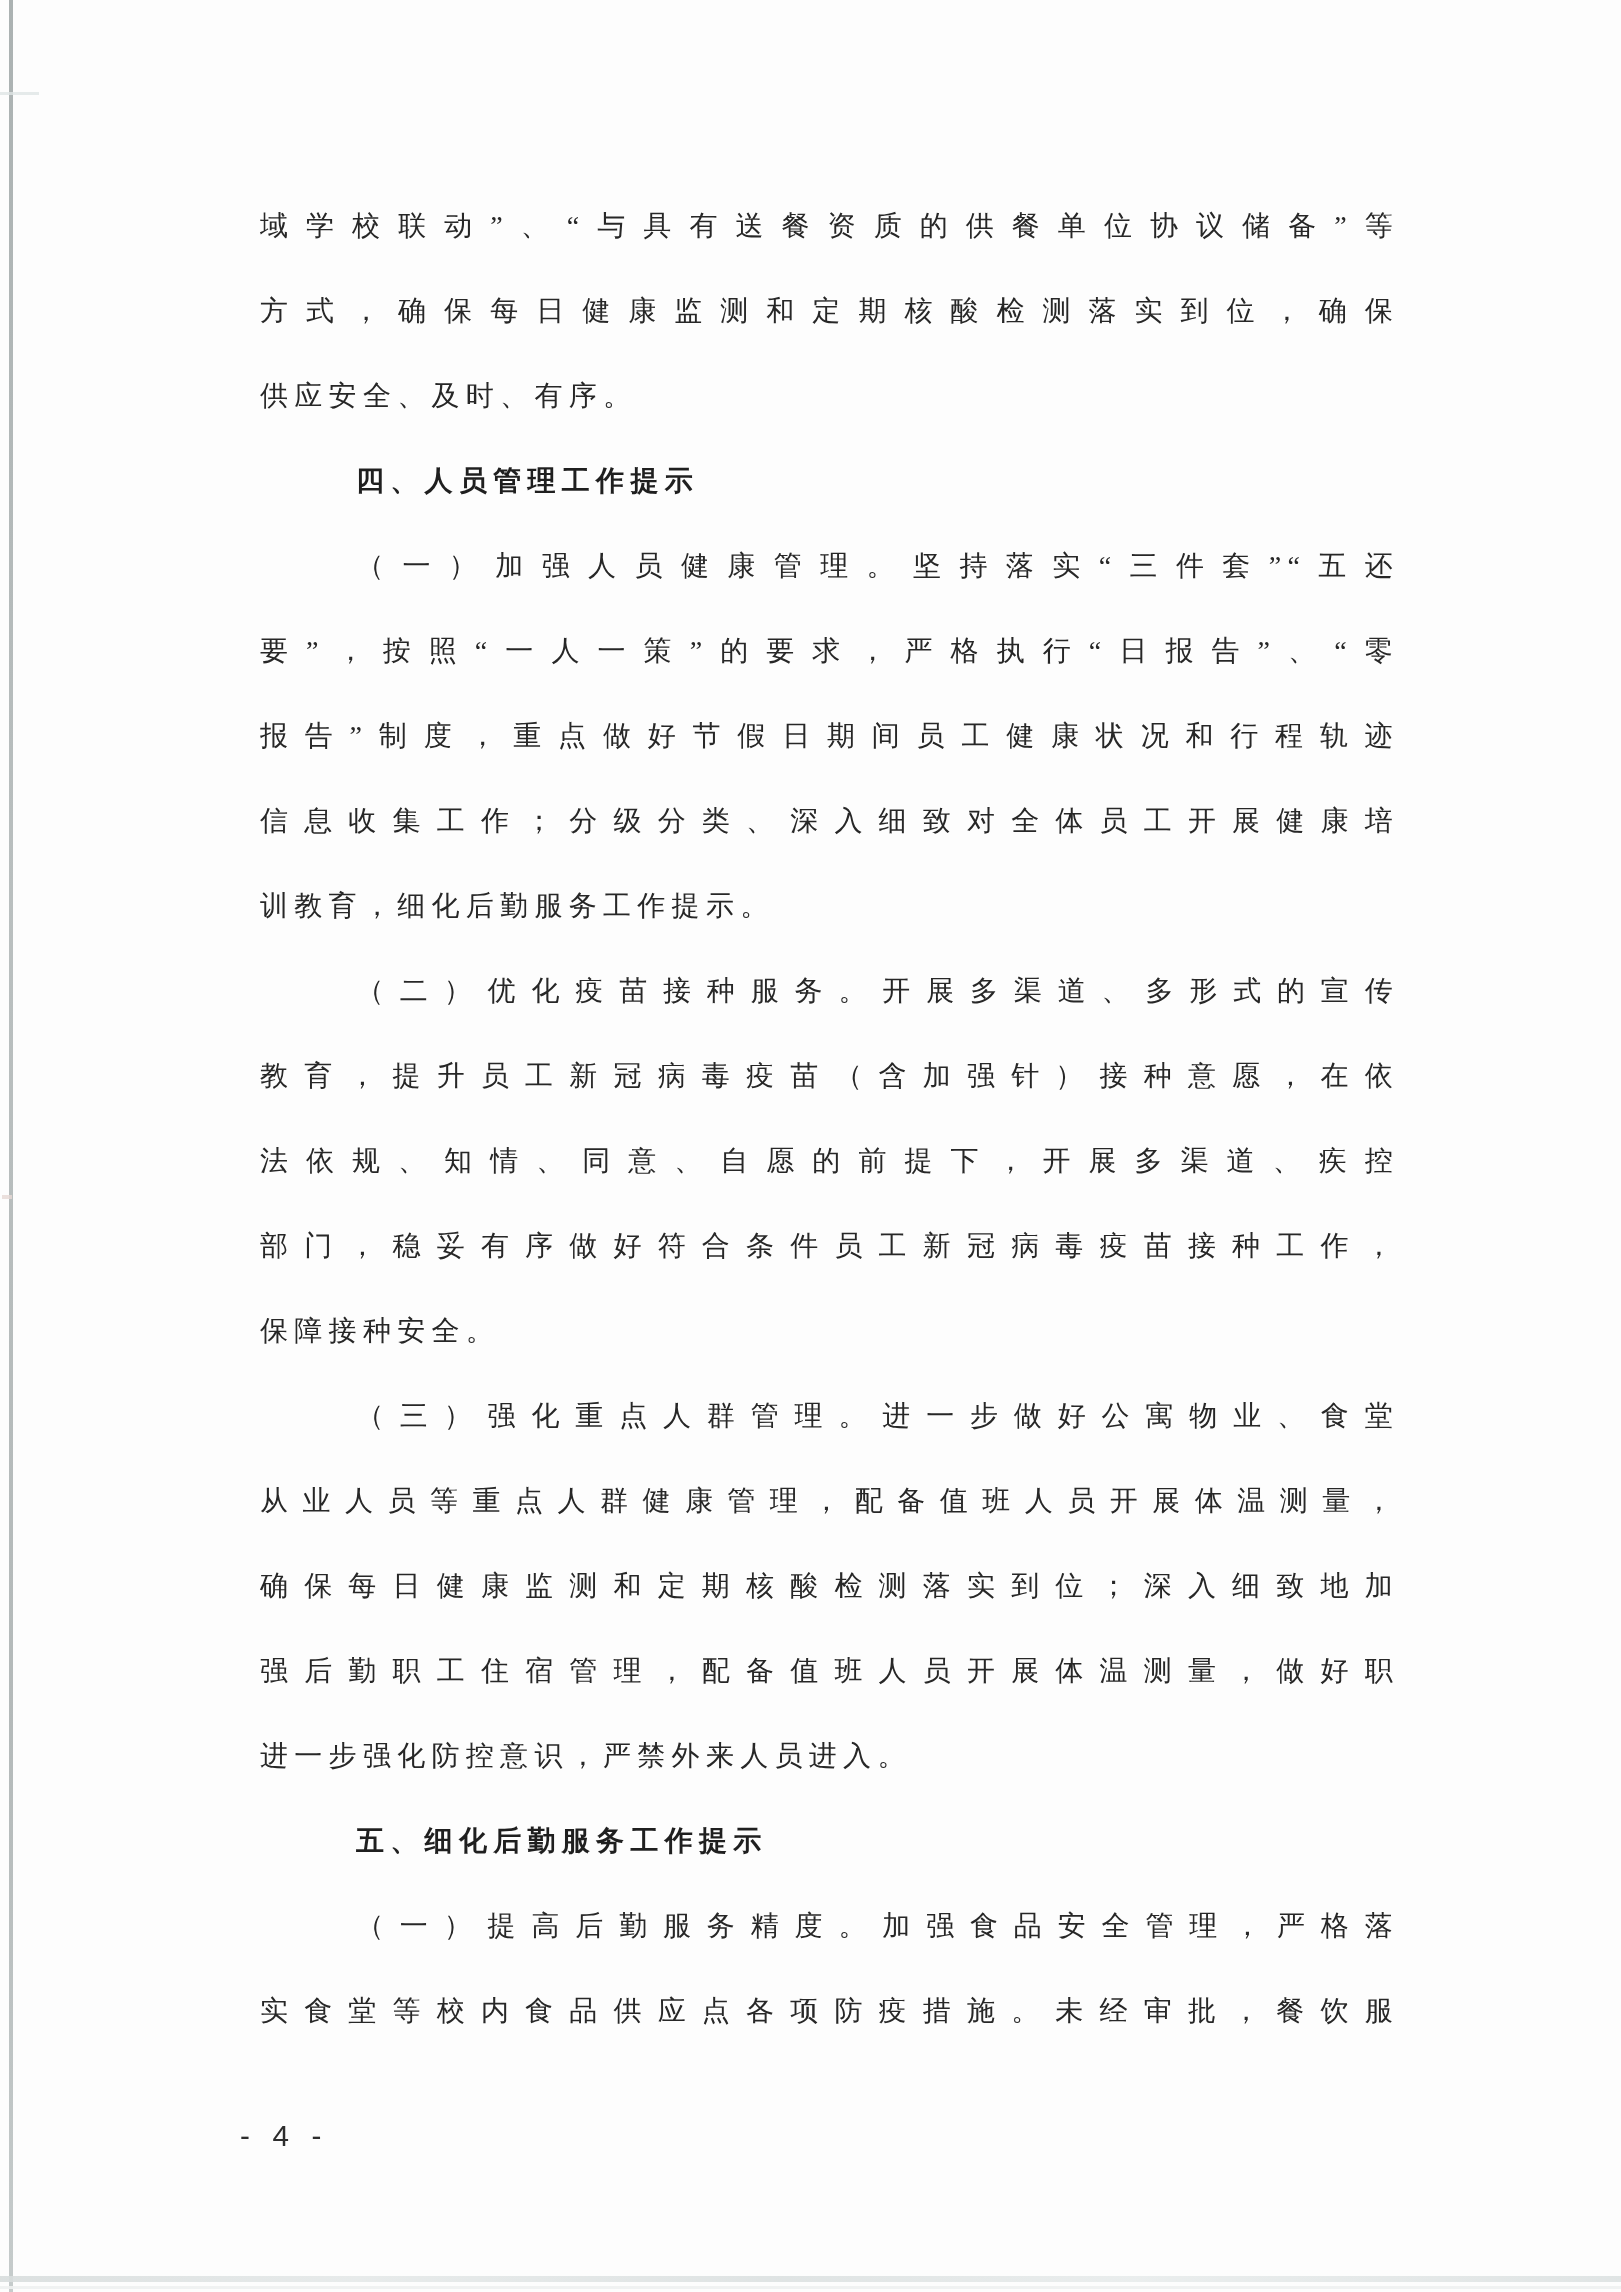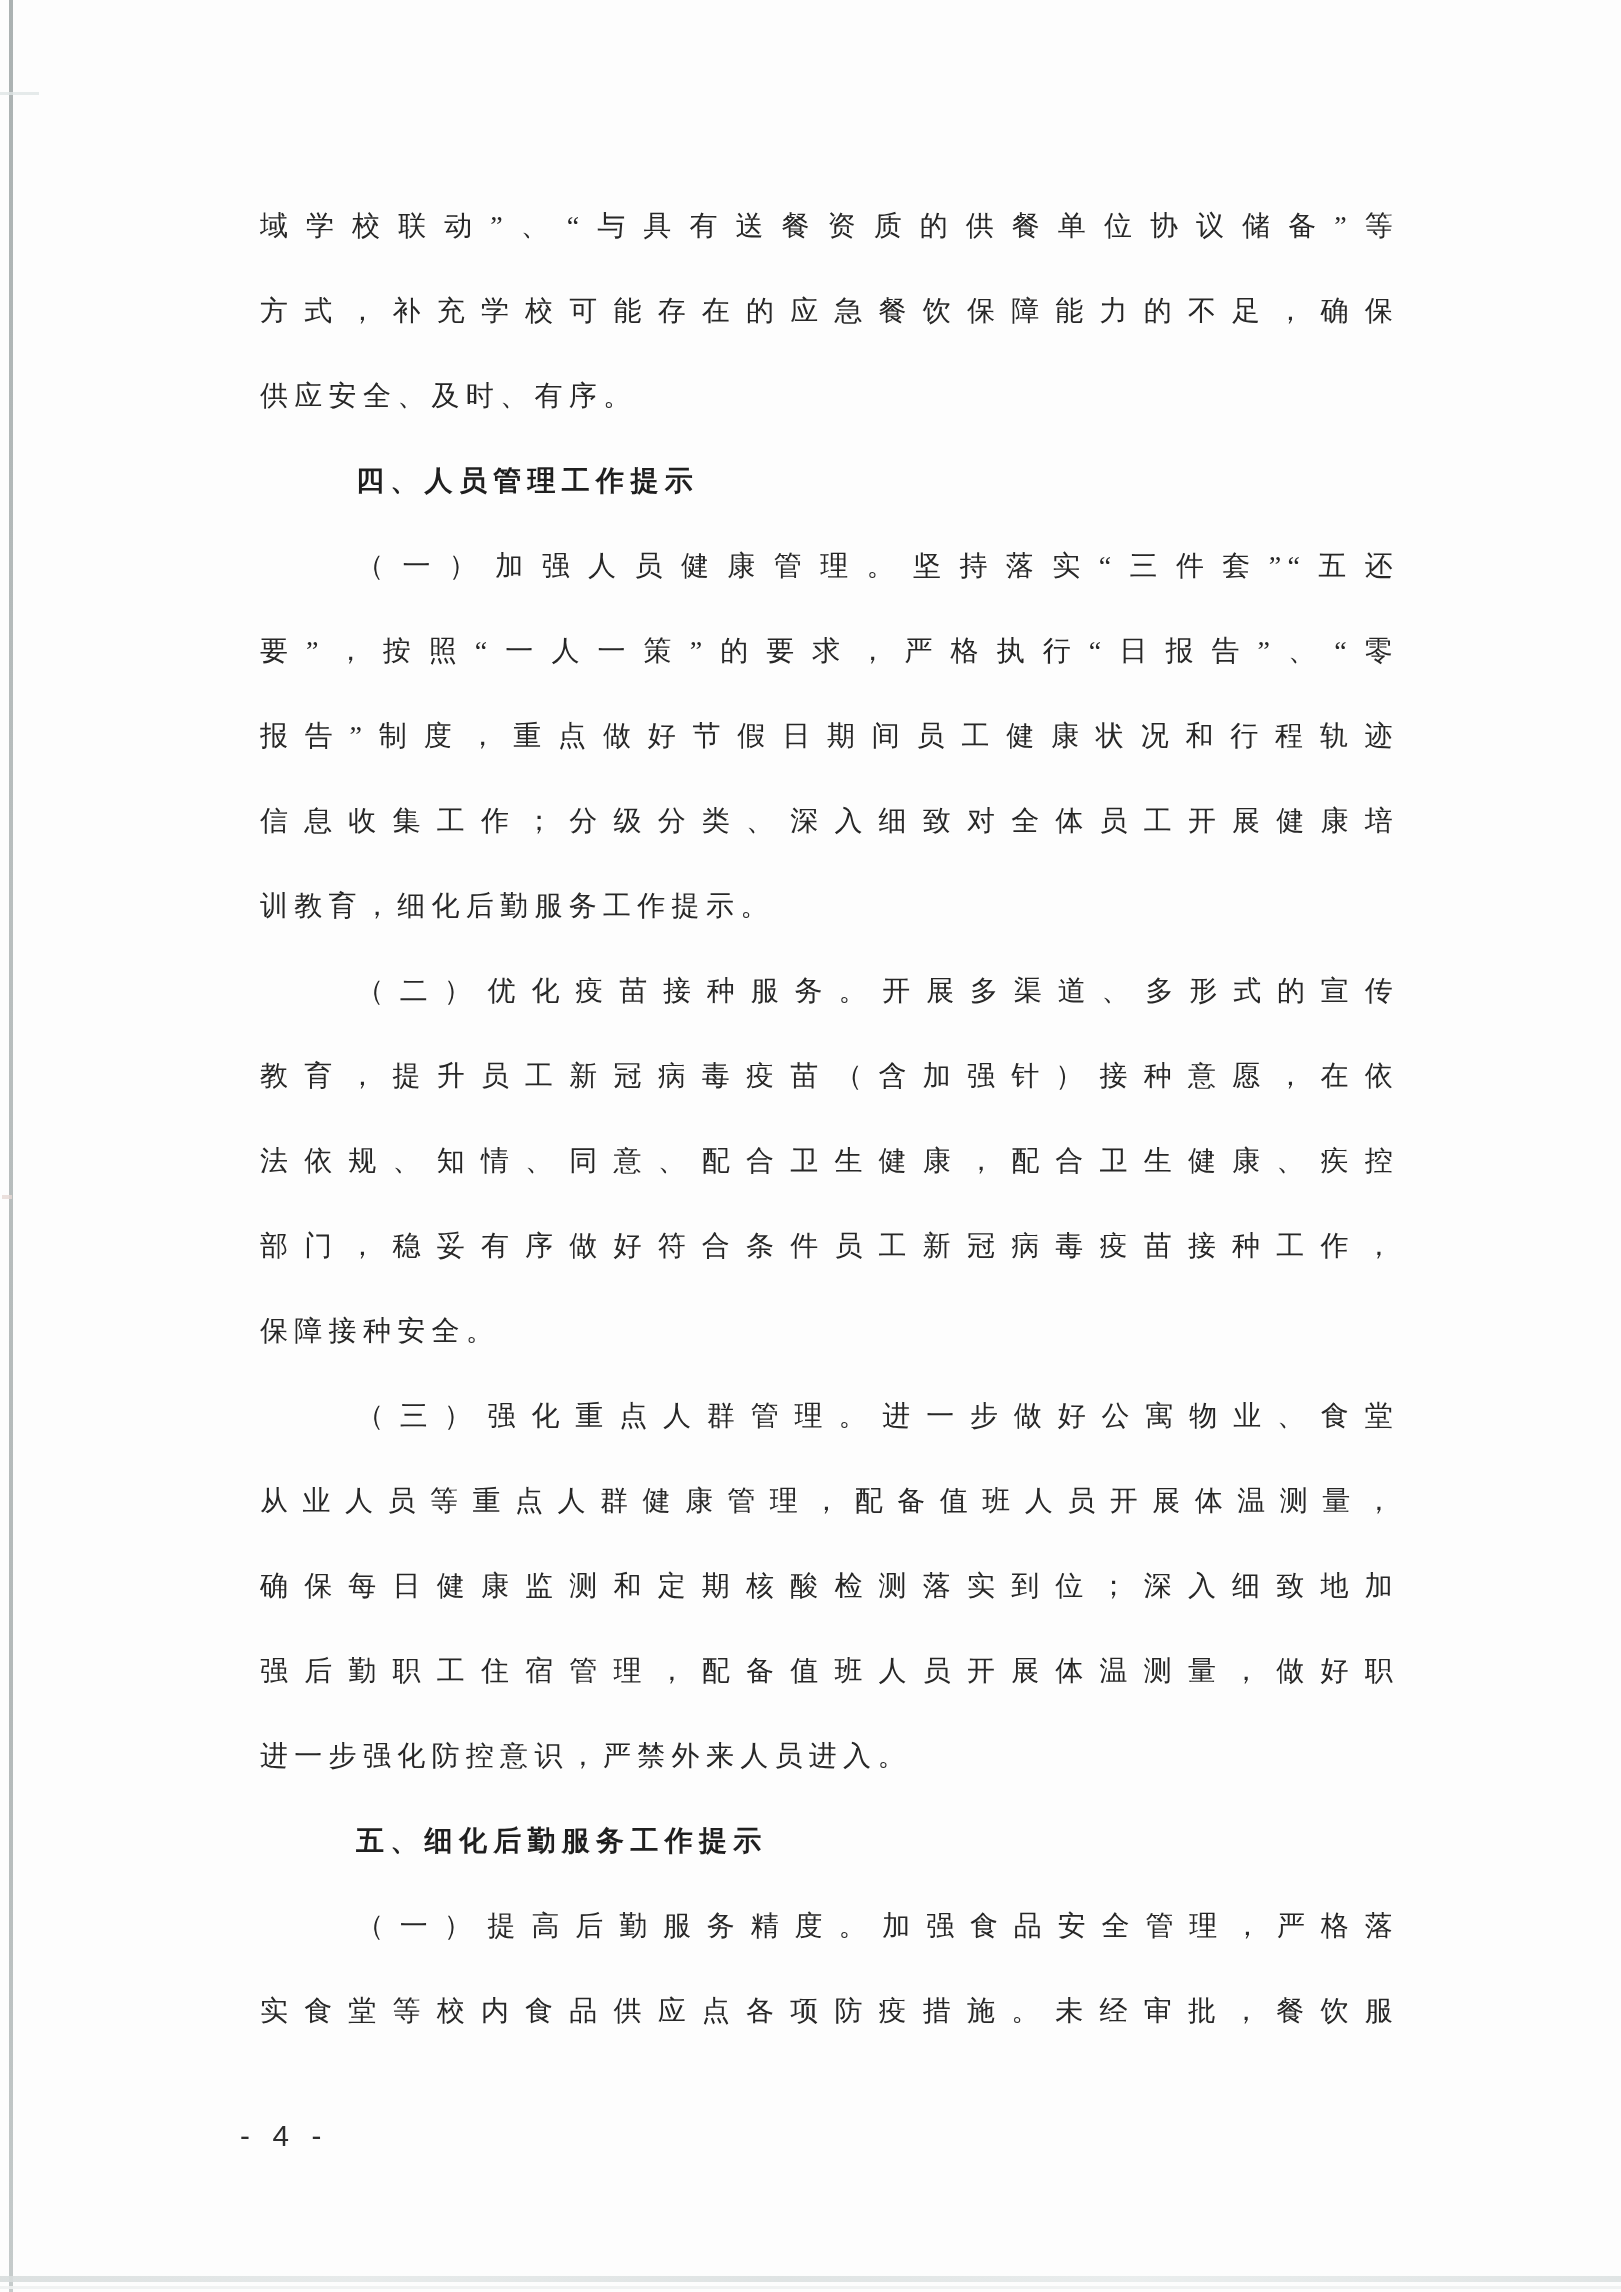--- a/index.html
+++ b/index.html
@@ -58,31 +58,31 @@
 <body>
 
 <div class="scan-vline"></div>
 <div class="scan-tick-top"></div>
 <div class="scan-tick-mid"></div>
 <div class="scan-hline-bottom"></div>
 <div class="scan-hline-bottom2"></div>
 
 <div class="textblock">
   <div class="line j">域学校联动”、“与具有送餐资质的供餐单位协议储备”等</div>
-  <div class="line j">方式，补充学校可能存在的应急餐饮保障能力的不足，确保</div>
+  <div class="line j">方式，确保每日健康监测和定期核酸检测落实到位，确保</div>
   <div class="line l">供应安全、及时、有序。</div>
   <div class="line l ind hd">四、人员管理工作提示</div>
   <div class="line j ind">（一）加强人员健康管理。坚持落实“三件套”“五还</div>
   <div class="line j">要”，按照“一人一策”的要求，严格执行“日报告”、“零</div>
   <div class="line j">报告”制度，重点做好节假日期间员工健康状况和行程轨迹</div>
   <div class="line j">信息收集工作；分级分类、深入细致对全体员工开展健康培</div>
   <div class="line l">训教育，细化后勤服务工作提示。</div>
   <div class="line j ind">（二）优化疫苗接种服务。开展多渠道、多形式的宣传</div>
   <div class="line j">教育，提升员工新冠病毒疫苗（含加强针）接种意愿，在依</div>
-  <div class="line j">法依规、知情、同意、配合卫生健康，配合卫生健康、疾控</div>
+  <div class="line j">法依规、知情、同意、自愿的前提下，开展多渠道、疾控</div>
   <div class="line j">部门，稳妥有序做好符合条件员工新冠病毒疫苗接种工作，</div>
   <div class="line l">保障接种安全。</div>
   <div class="line j ind">（三）强化重点人群管理。进一步做好公寓物业、食堂</div>
   <div class="line j">从业人员等重点人群健康管理，配备值班人员开展体温测量，</div>
   <div class="line j">确保每日健康监测和定期核酸检测落实到位；深入细致地加</div>
   <div class="line j">强后勤职工住宿管理，配备值班人员开展体温测量，做好职</div>
   <div class="line l">进一步强化防控意识，严禁外来人员进入。</div>
   <div class="line l ind hd">五、细化后勤服务工作提示</div>
   <div class="line j ind">（一）提高后勤服务精度。加强食品安全管理，严格落</div>
   <div class="line j">实食堂等校内食品供应点各项防疫措施。未经审批，餐饮服</div>

